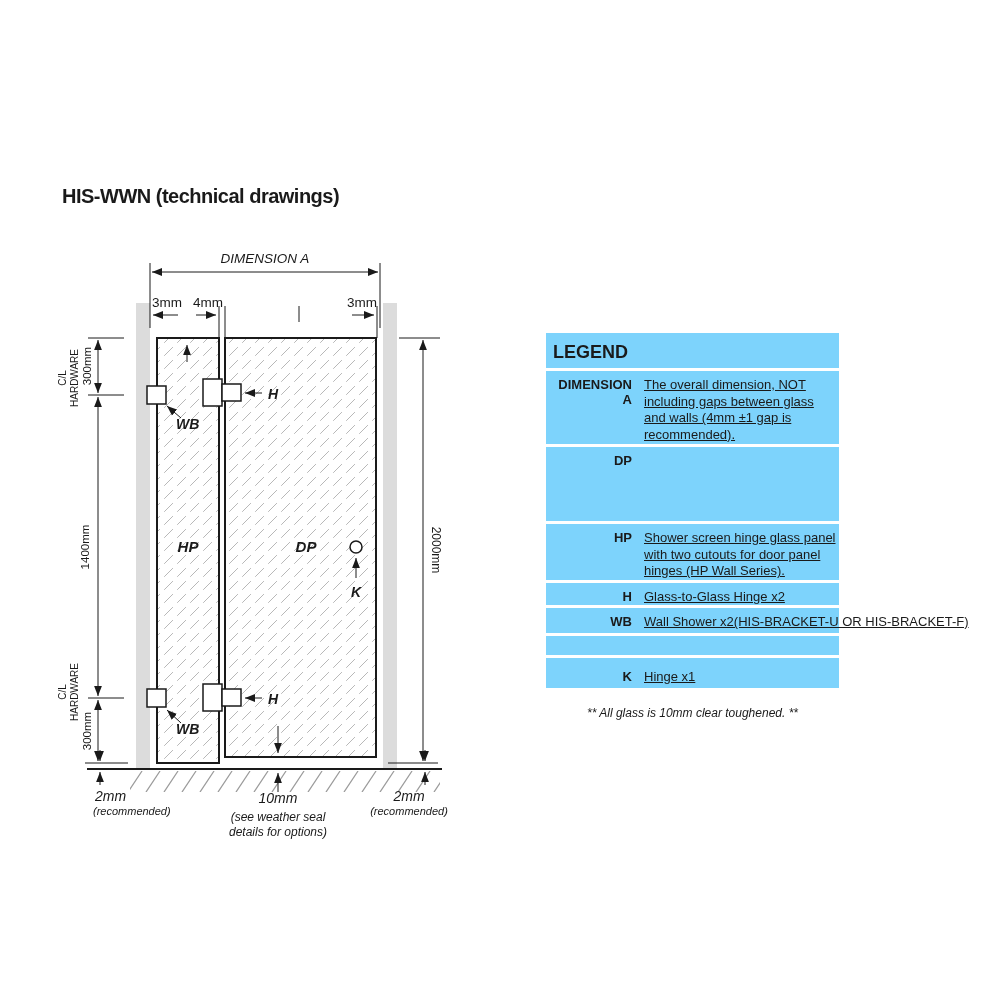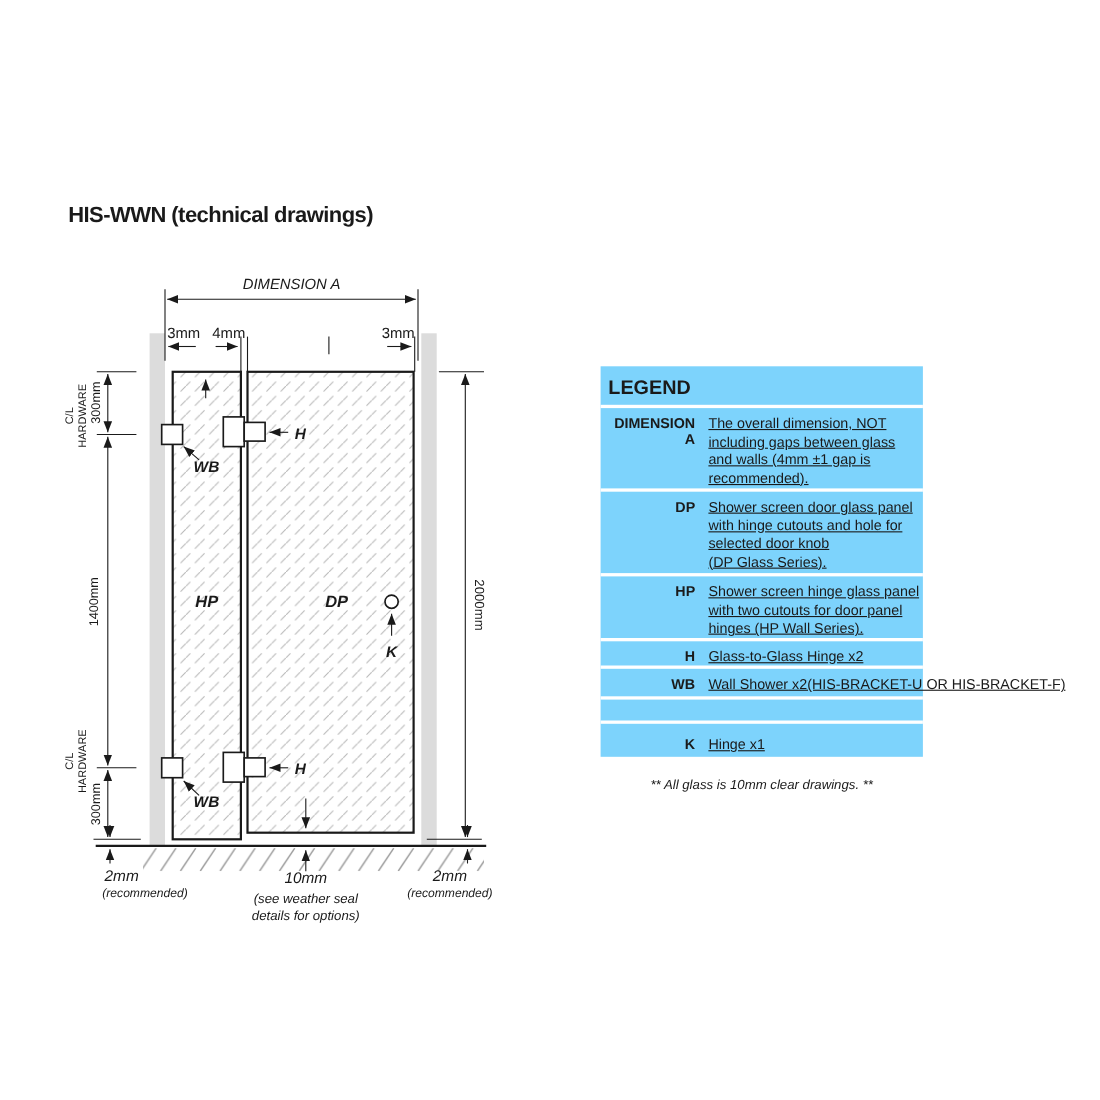--- a/index.html
+++ b/index.html
@@ -171,24 +171,20 @@
   <div class="lrow r-dima">
     <div class="term">DIMENSION A</div>
     <div class="desc">The overall dimension, NOT
 including gaps between glass
 and walls (4mm ±1 gap is
 recommended).</div>
   </div>
 
   <div class="lrow r-dp">
     <div class="term">DP</div>
-    <div class="desc">Shower screen door glass panel
-with hinge cutouts and hole for
-selected door knob
-(DP Glass Series).</div>
   </div>
 
   <div class="lrow r-hp">
     <div class="term">HP</div>
     <div class="desc">Shower screen hinge glass panel
 with two cutouts for door panel
 hinges (HP Wall Series).</div>
   </div>
 
   <div class="lrow r-h">
@@ -205,13 +201,13 @@
     <div class="term"></div>
     <div class="desc"></div>
   </div>
 
   <div class="lrow r-k">
     <div class="term">K</div>
     <div class="desc">Hinge x1</div>
   </div>
 </div>
 
-<div class="legend-footnote">** All glass is 10mm clear drawings. **</div>
+<div class="legend-footnote">** All glass is 10mm clear toughened. **</div>
 
 </body></html>

